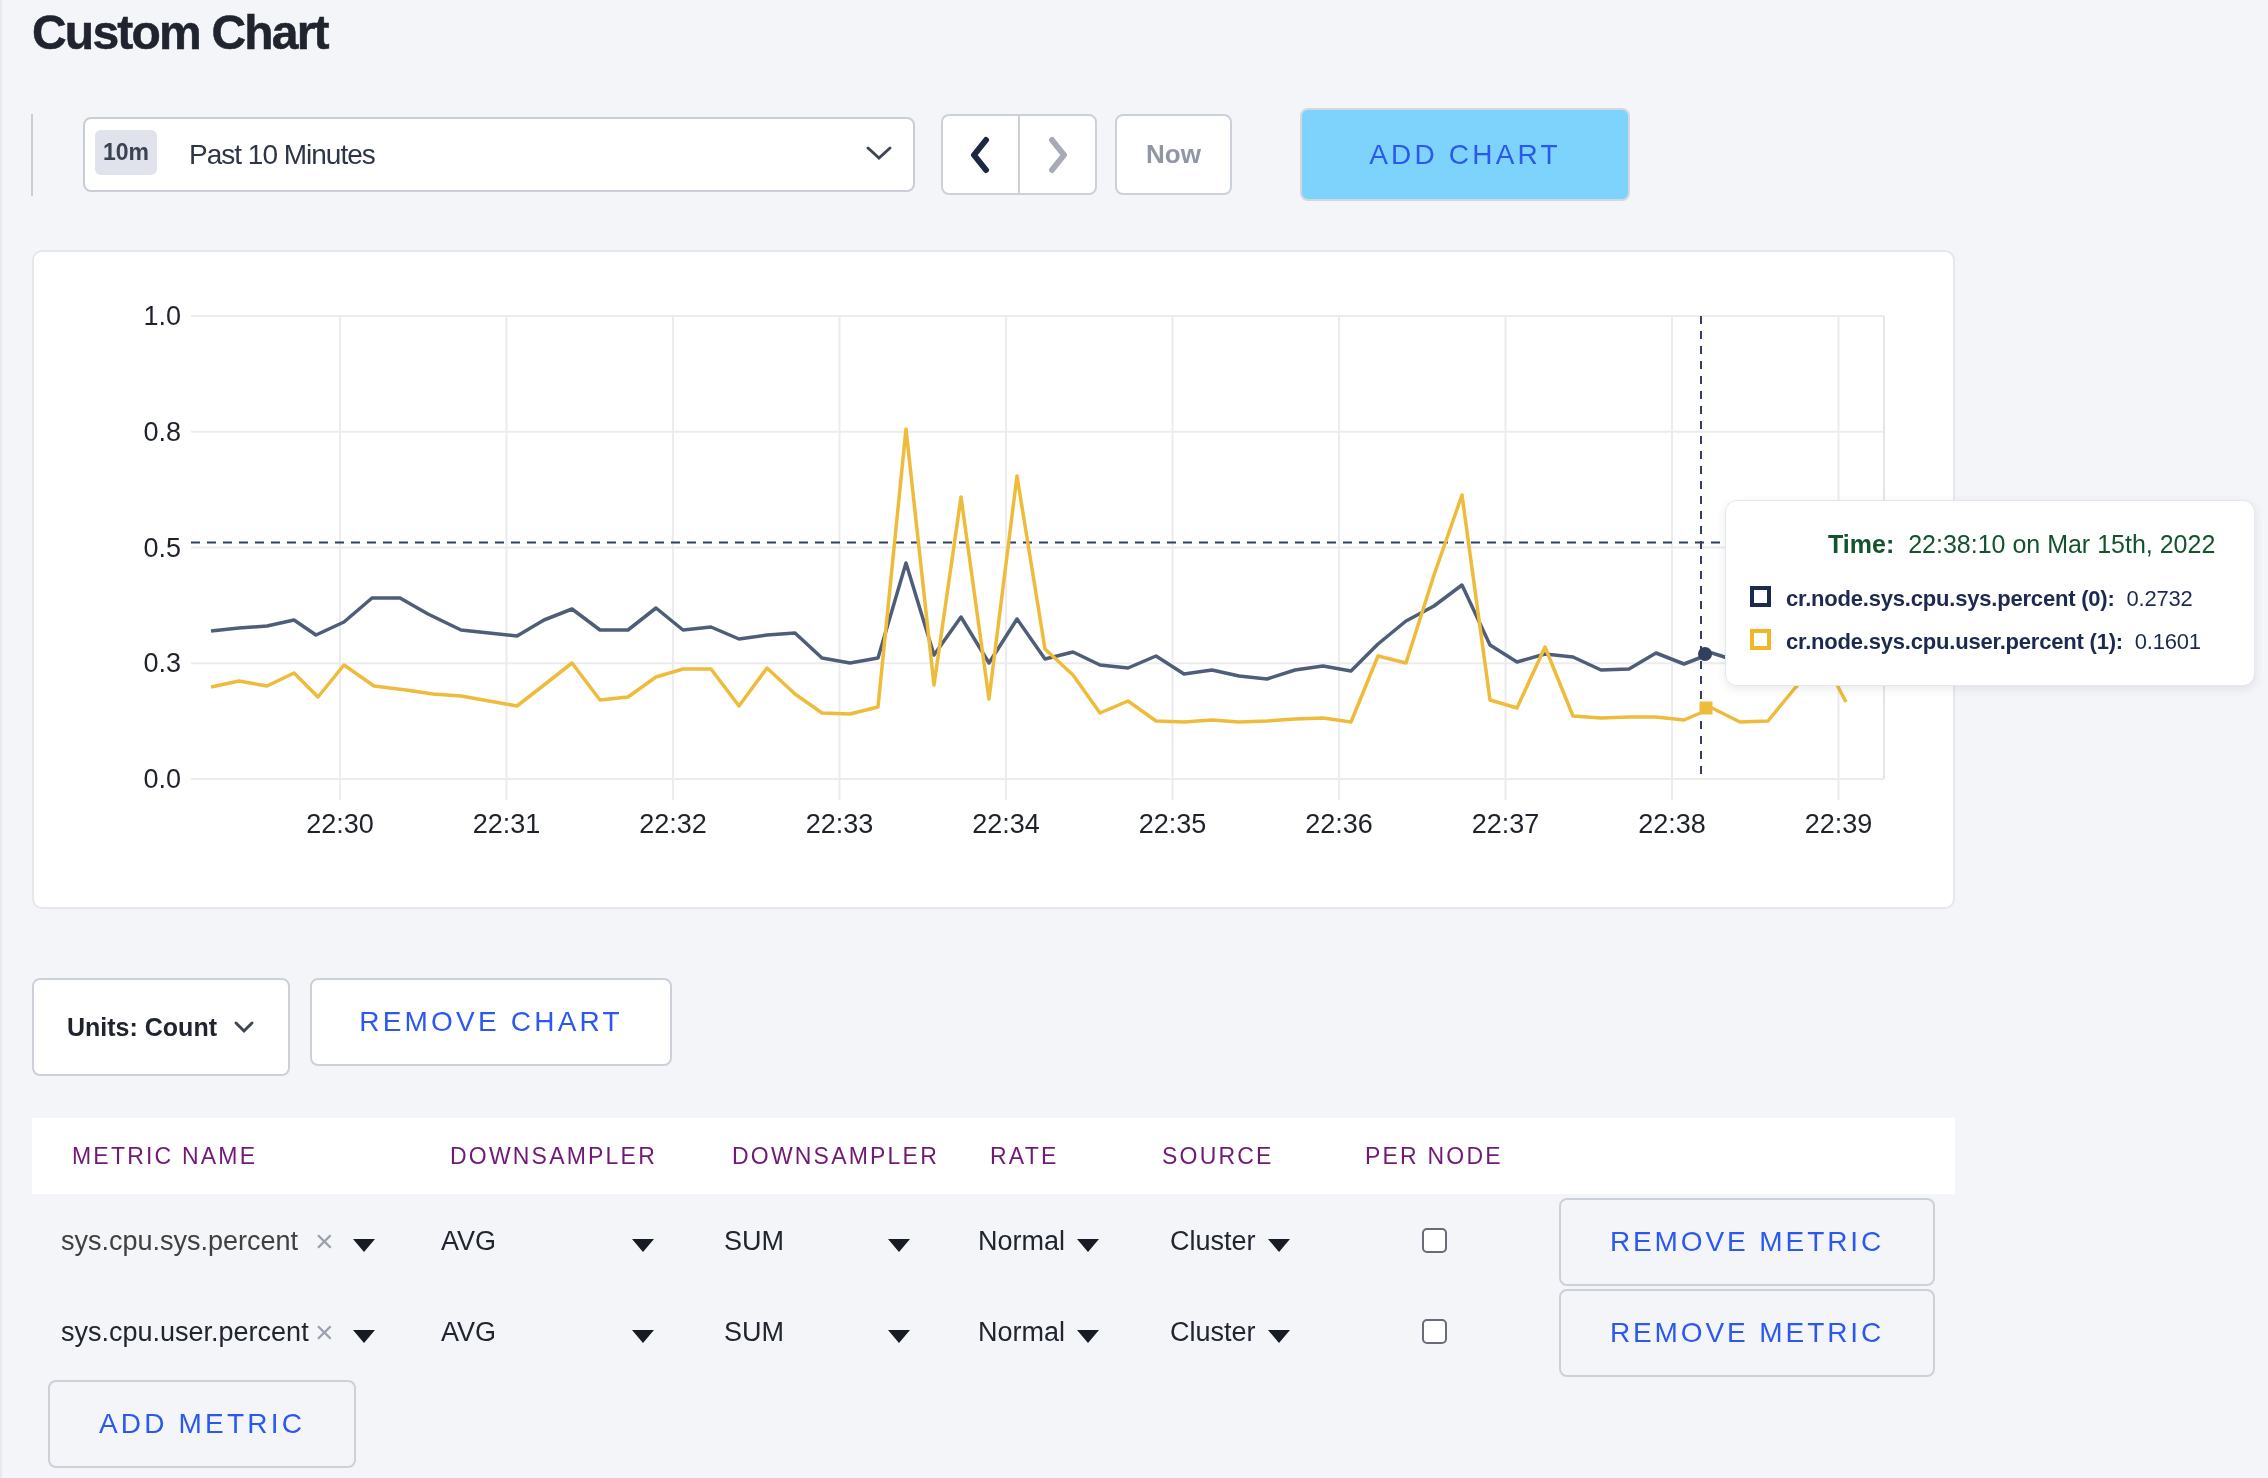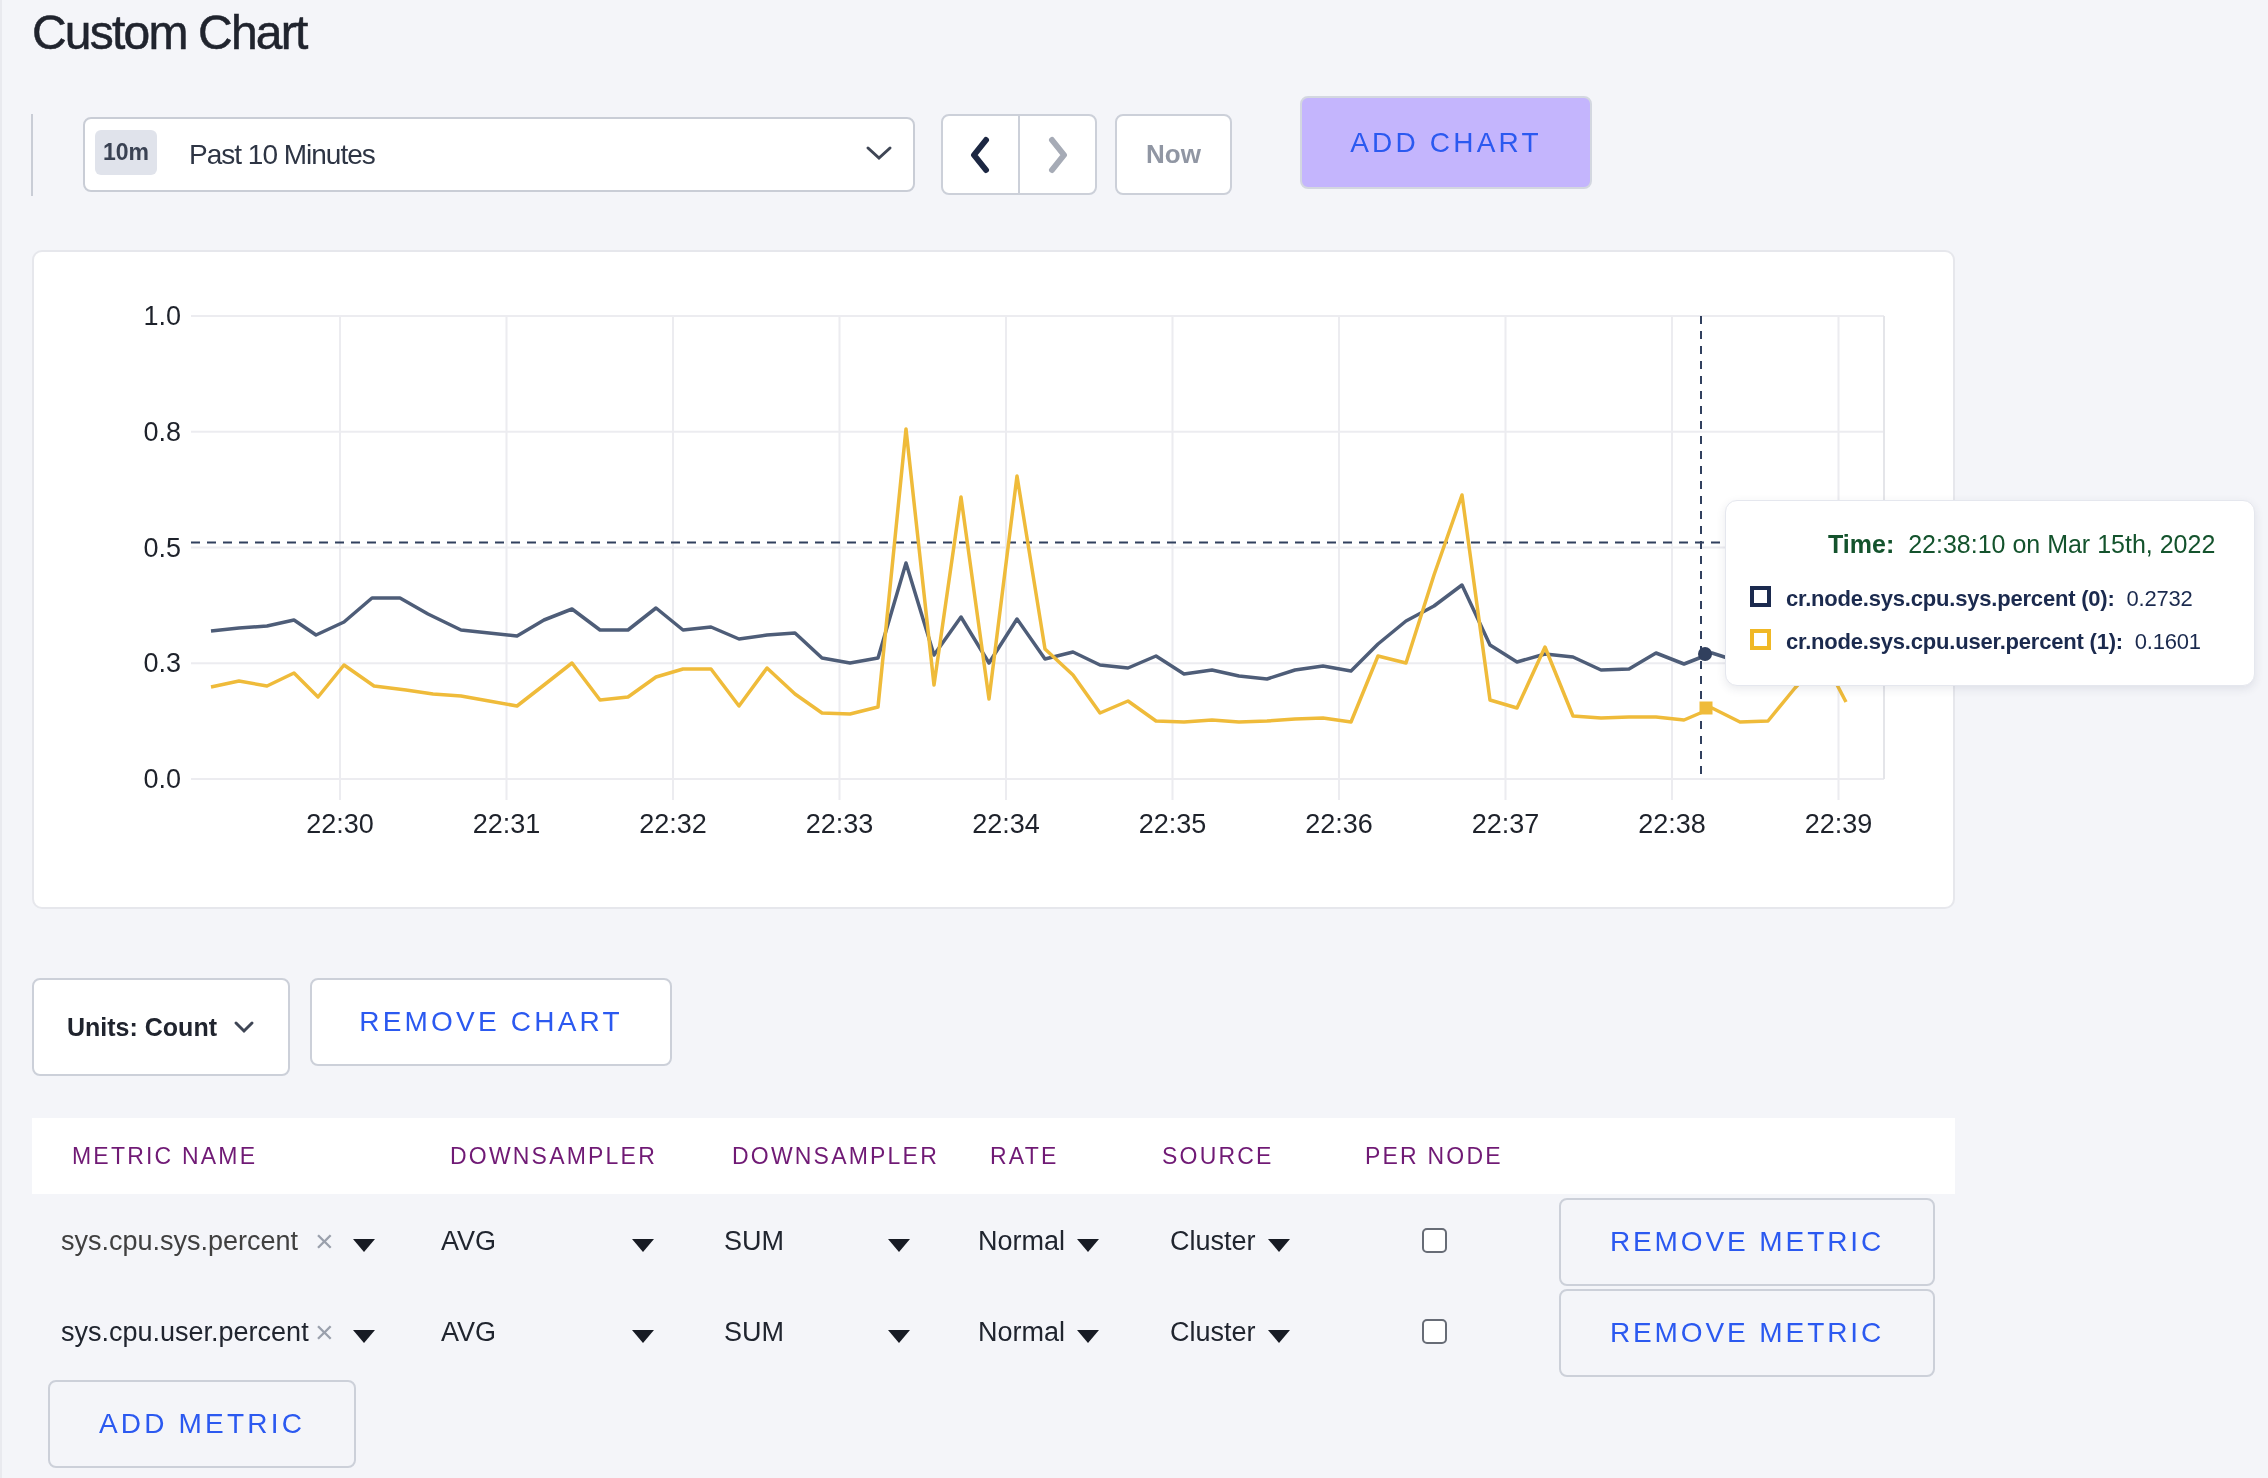--- a/index.html
+++ b/index.html
@@ -2,42 +2,42 @@
 <html><head><meta charset="utf-8"><style>
 *{margin:0;padding:0;box-sizing:border-box}
 body{width:2268px;height:1478px;background:#f4f5f9;font-family:"Liberation Sans",sans-serif;position:relative;overflow:hidden}
 .abs{position:absolute}
 .btn{position:absolute;border:2px solid #ccd0d9;border-radius:8px;display:flex;align-items:center;justify-content:center}
 .blue{color:#2b59f0;font-size:28px;letter-spacing:3.2px;font-weight:500}
 .tri{position:absolute;width:0;height:0;border-left:11px solid transparent;border-right:11px solid transparent;border-top:13px solid #171b24}
 .hdr{position:absolute;top:1118px;height:76px;display:flex;align-items:center;font-size:23px;letter-spacing:2.2px;color:#701a75;font-weight:400}
 </style></head><body>
 <div class="abs" style="left:0;top:0;width:2px;height:1478px;background:#e9eaef"></div>
-<div class="abs" style="left:32px;top:5px;font-size:48px;color:#20242e;font-weight:400;letter-spacing:-1.8px;-webkit-text-stroke:0.5px #20242e">Custom Chart</div>
+<div class="abs" style="left:32px;top:5px;font-size:48px;color:#20242e;font-weight:700;letter-spacing:-1.8px;-webkit-text-stroke:0.5px #20242e">Custom Chart</div>
 
 <div class="abs" style="left:31px;top:114px;width:2px;height:82px;background:#c9cdd6"></div>
 <div class="abs" style="left:83px;top:117px;width:832px;height:75px;background:#fff;border:2px solid #c9cdd6;border-radius:8px"></div>
 <div class="abs" style="left:95px;top:130px;width:62px;height:45px;background:#e0e3eb;border-radius:6px;display:flex;align-items:center;justify-content:center;font-size:23px;font-weight:700;color:#3a4253">10m</div>
 <div class="abs" style="left:189px;top:117px;height:75px;display:flex;align-items:center;font-size:28px;letter-spacing:-1px;color:#2e3544">Past 10 Minutes</div>
 <svg class="abs" style="left:865px;top:144px" width="28" height="18" viewBox="0 0 28 18">
     <path d="M3 4 L14 14 L25 4" fill="none" stroke="#3f4655" stroke-width="3" stroke-linecap="round"></path>
   </svg>
 
 <div class="abs" style="left:941px;top:114px;width:156px;height:81px;background:#fff;border:2px solid #ccd0d9;border-radius:8px"></div>
 <div class="abs" style="left:1018px;top:114px;width:2px;height:81px;background:#ccd0d9"></div>
 <svg class="abs" style="left:969px;top:136px" width="22" height="38" viewBox="0 0 22 38">
     <path d="M17 4 L5 19 L17 34" fill="none" stroke="#1c2742" stroke-width="6" stroke-linecap="round" stroke-linejoin="round"></path>
   </svg>
 <svg class="abs" style="left:1047px;top:136px" width="22" height="38" viewBox="0 0 22 38">
     <path d="M5 4 L17 19 L5 34" fill="none" stroke="#a6abb6" stroke-width="6" stroke-linecap="round" stroke-linejoin="round"></path>
   </svg>
 <div class="btn" style="left:1115px;top:114px;width:117px;height:81px;background:#fff;border-color:#ccd0d9">
     <span style="font-size:26px;font-weight:700;color:#9096a3">Now</span>
   </div>
-<div class="btn" style="left:1300px;top:96px;width:292px;height:93px;background:#c4b5fd;border-color:#d3d7e0">
+<div class="btn" style="left:1300px;top:108px;width:330px;height:93px;background:#7dd3fc;border-color:#d3d7e0">
     <span class="blue">ADD CHART</span>
   </div>
 
 <div class="abs" style="left:32px;top:250px;width:1923px;height:659px;background:#fff;border:2px solid #e6e7ec;border-radius:10px"></div>
 <div class="abs" style="left:32px;top:250px;width:1923px;height:659px">
     <svg width="1923" height="659" viewBox="0 0 1923 659" style="position:absolute;left:0;top:0">
 <g font-family="Liberation Sans, sans-serif">
 <line x1="159" y1="66" x2="1852" y2="66" stroke="#ececf0" stroke-width="2"></line>
         <line x1="159" y1="181.8" x2="1852" y2="181.8" stroke="#ececf0" stroke-width="2"></line>
         <line x1="159" y1="297.5" x2="1852" y2="297.5" stroke="#ececf0" stroke-width="2"></line>

